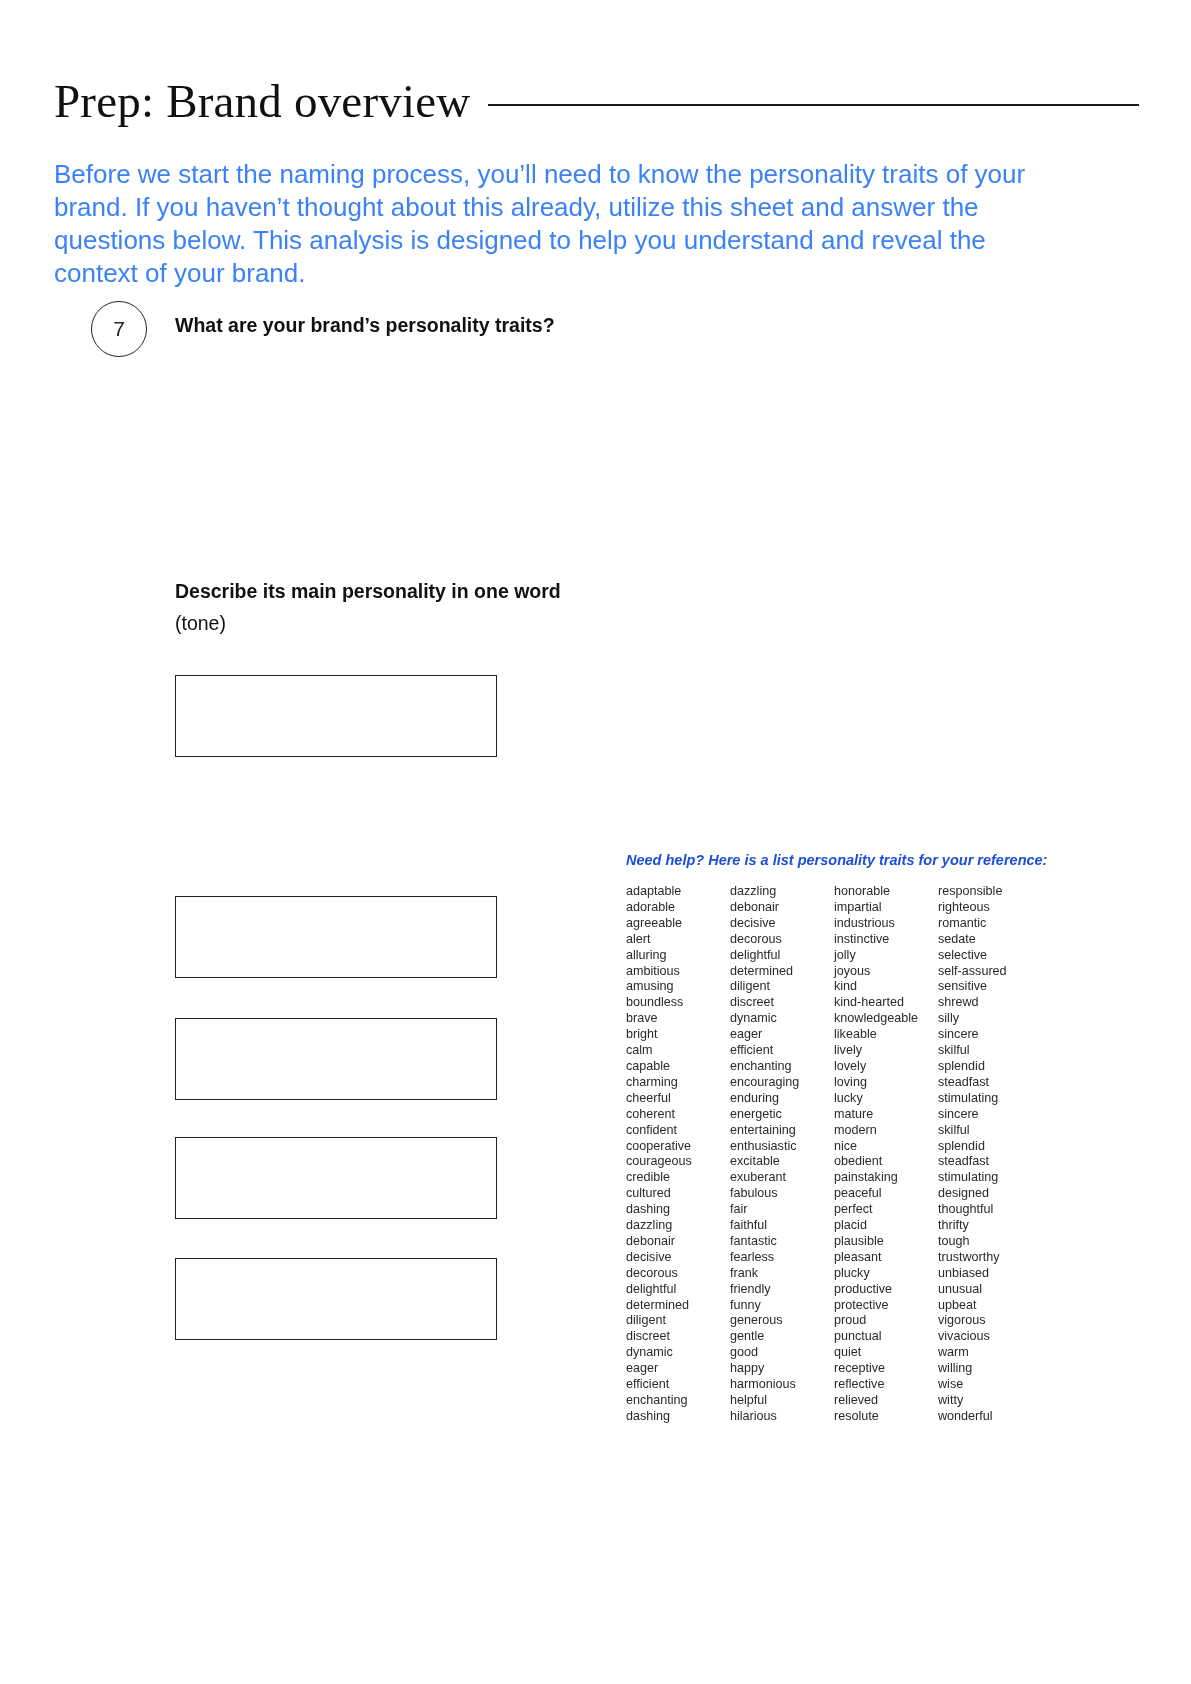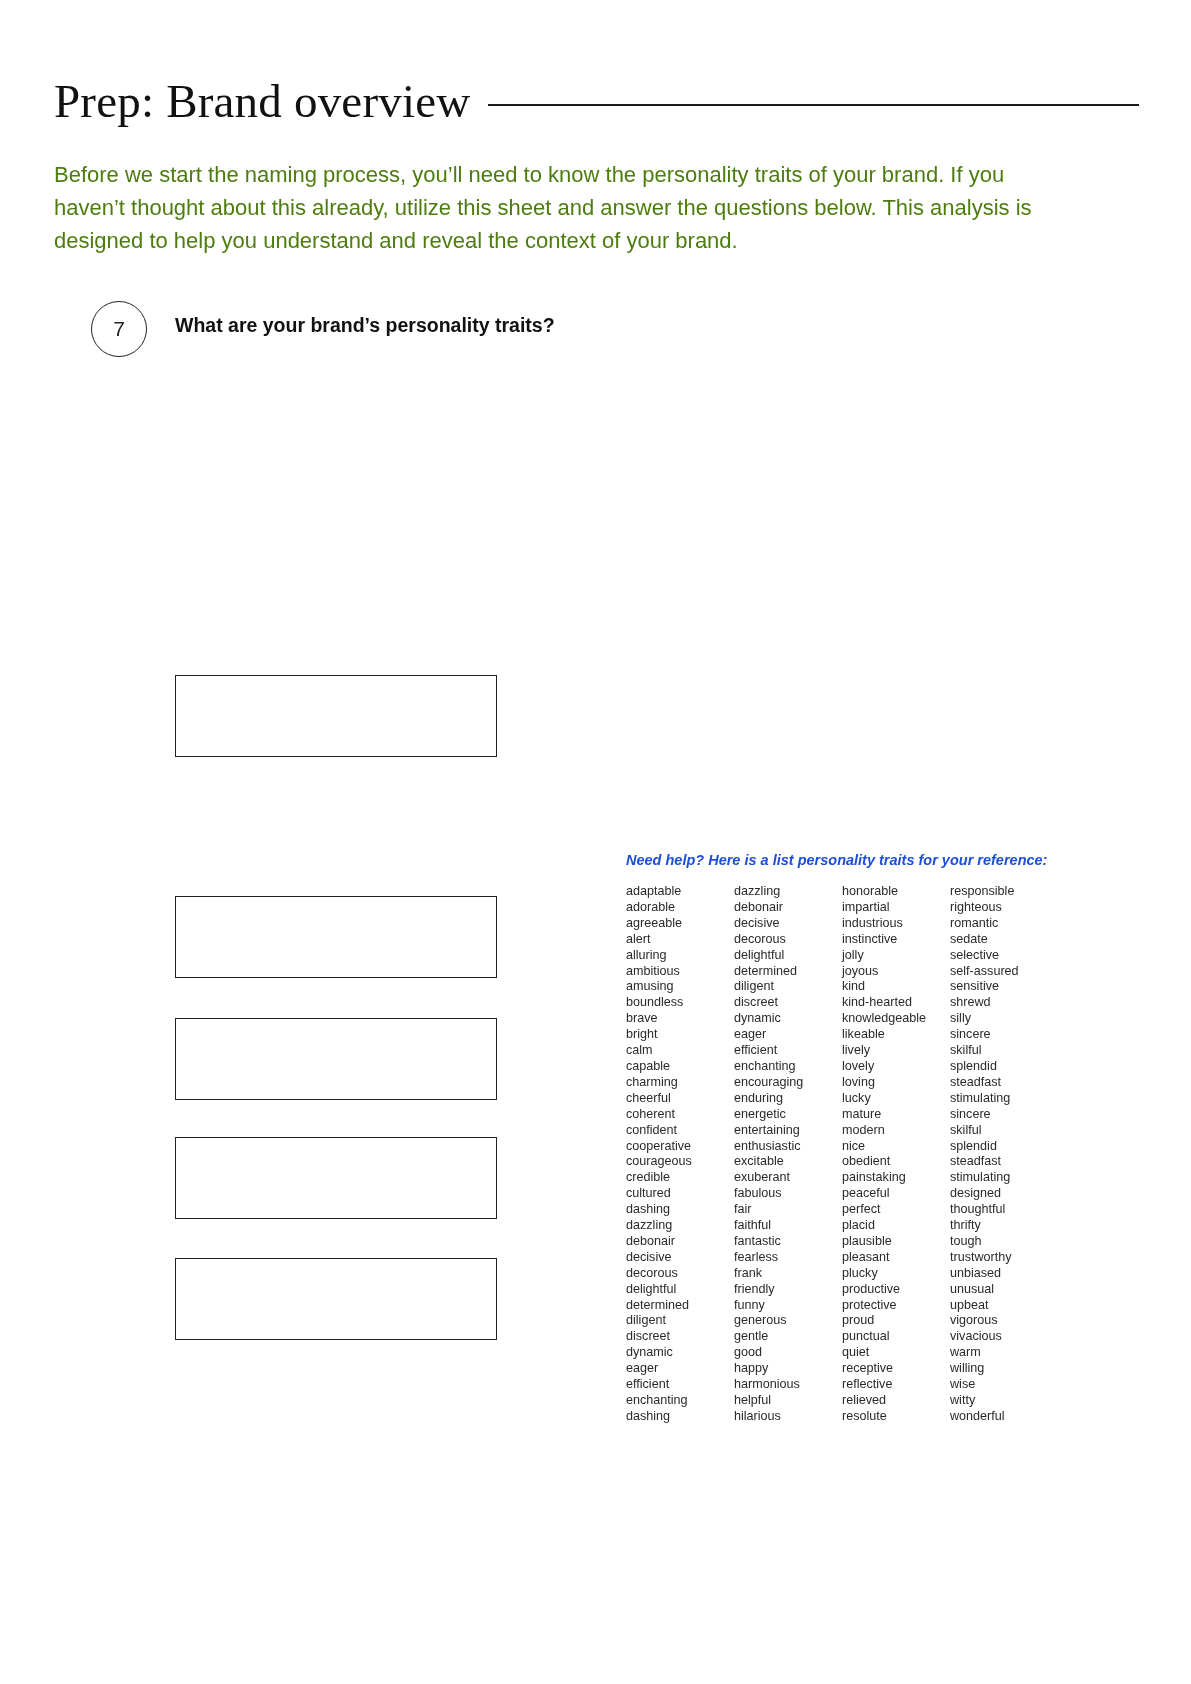--- a/index.html
+++ b/index.html
@@ -48,23 +48,23 @@
     margin-left: 18px;
     position: relative;
     top: -11px;
   }
 
   .intro {
     position: absolute;
     left: 54px;
     top: 158px;
     width: 980px;
-    font-size: 22px;
+    font-size: 26px;
     line-height: 33px;
-    color: #4d7c0f;
+    color: #3b82f6;
   }
 
   
   .q-number {
     position: absolute;
     left: 91px;
     top: 301px;
     width: 54px;
     height: 54px;
     border: 1.6px solid #222;
@@ -132,21 +132,21 @@
   .ref-title {
     font-size: 14.5px;
     font-weight: bold;
     color: #1d4ed8;
     margin-bottom: 16px;
     white-space: nowrap;
     font-style: italic;
   }
   .ref-cols {
     display: flex;
-    gap: 12px;
+    gap: 0px;
   }
   .ref-col {
     width: 104px;
   }
   .ref-word {
     font-size: 12.6px;
     line-height: 15.9px;
     color: #2a2a2a;
     white-space: nowrap;
   }
@@ -159,20 +159,23 @@
   <div class="header">
     <div class="header-title">Prep: Brand overview</div>
     <div class="header-rule"></div>
   </div>
 
   <div class="intro">Before we start the naming process, you’ll need to know the personality traits of your brand. If you haven’t thought about this already, utilize this sheet and answer the questions below. This analysis is designed to help you understand and reveal the context of your brand.</div>
 
   <div class="q-number">7</div>
   <div class="q-title">What are your brand’s personality traits?</div>
 
+  <div class="sub-label" id="label-one-word">
+    <b>Describe its main personality in one word</b><span class="light"> (tone)</span>
+  </div>
 
   <div class="answer-box" id="box-tone-main"></div>
 
 
   <div class="answer-box" id="box-trait-1"></div>
   <div class="answer-box" id="box-trait-2"></div>
   <div class="answer-box" id="box-trait-3"></div>
   <div class="answer-box" id="box-trait-4"></div>
 
   <div class="ref">

